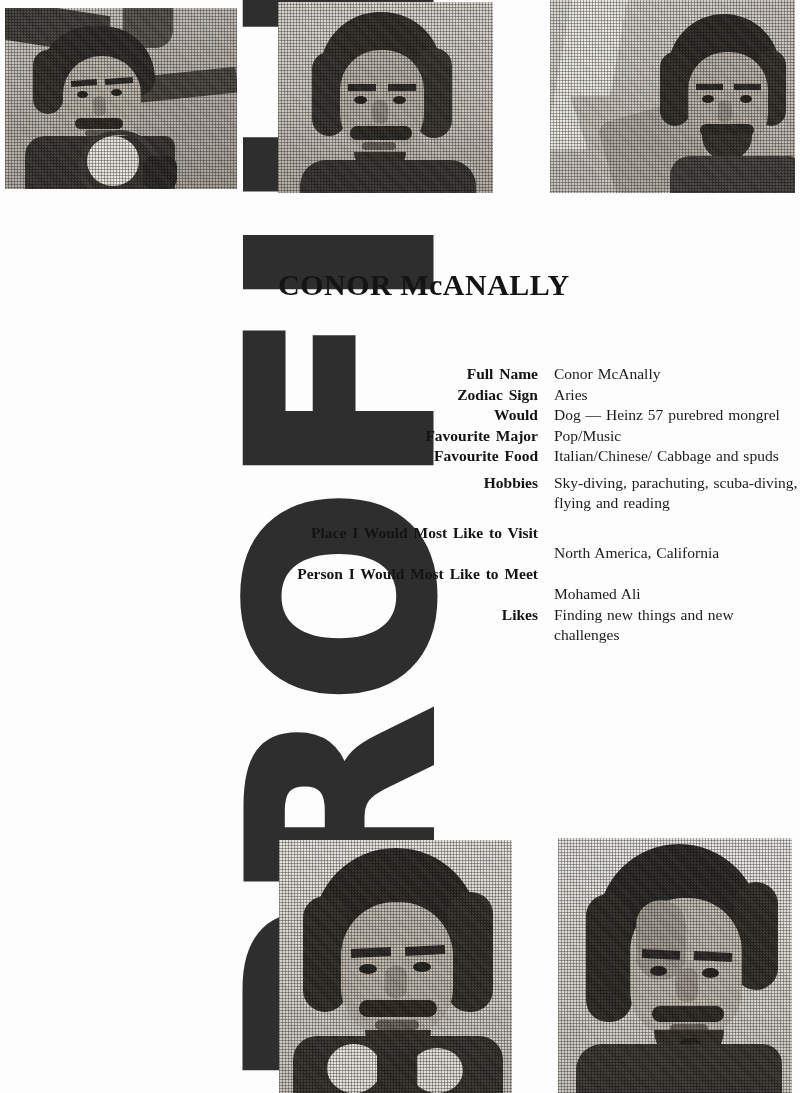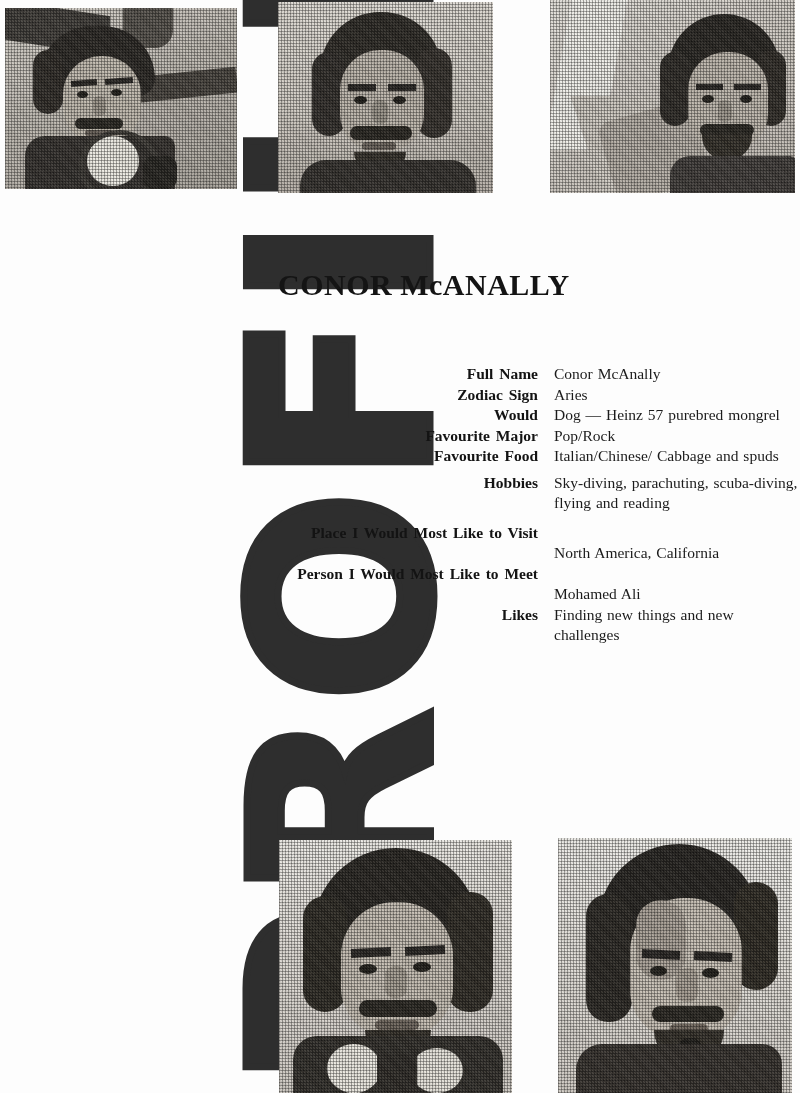--- a/index.html
+++ b/index.html
@@ -221,21 +221,21 @@
         <tr>
           <td class="k">Zodiac Sign</td>
           <td class="v">Aries</td>
         </tr>
         <tr>
           <td class="k">Would</td>
           <td class="v">Dog — Heinz 57 purebred mongrel</td>
         </tr>
         <tr>
           <td class="k">Favourite Major</td>
-          <td class="v">Pop/Rock</td>
+          <td class="v">Pop/Music</td>
         </tr>
         <tr>
           <td class="k">Favourite Food</td>
           <td class="v">Italian/Chinese/ Cabbage and spuds</td>
         </tr>
         <tr class="pad2">
           <td class="k">Hobbies</td>
           <td class="v">Sky-diving, parachuting, scuba-diving, flying and reading</td>
         </tr>
         <tr class="pad">

